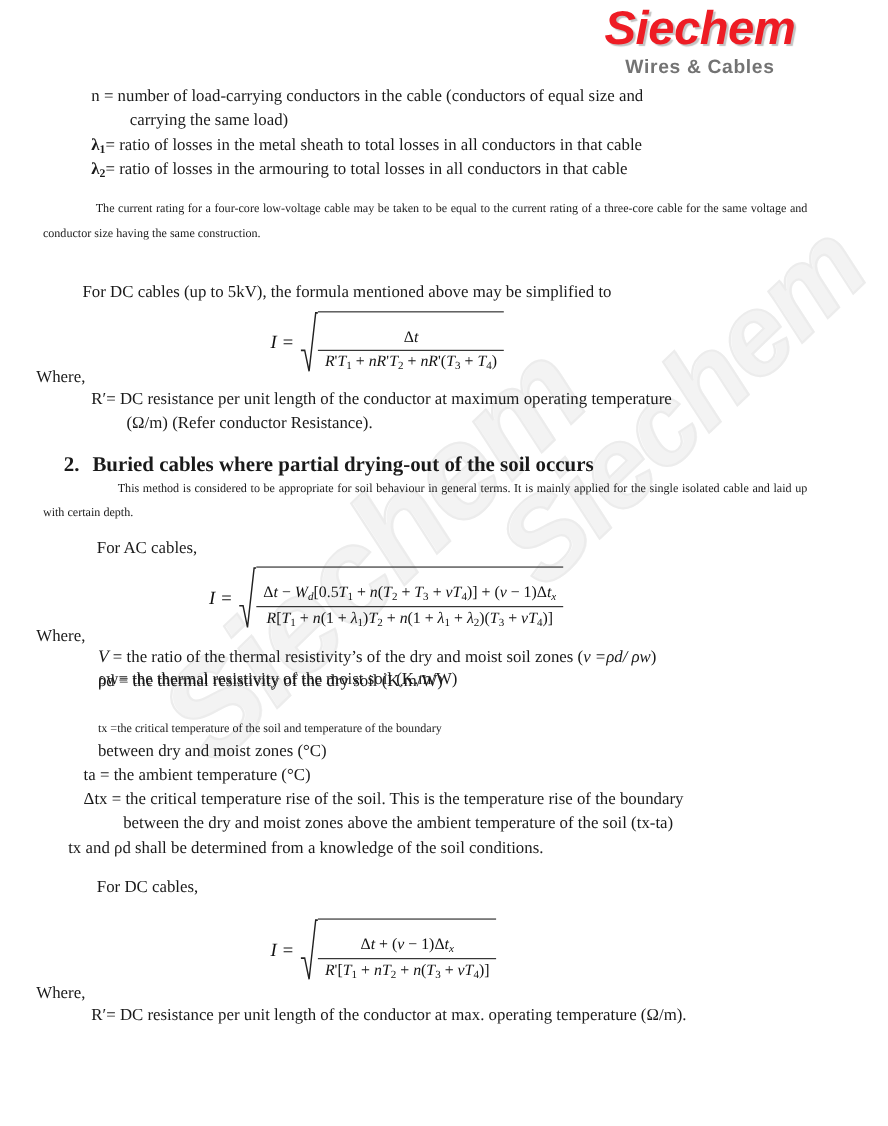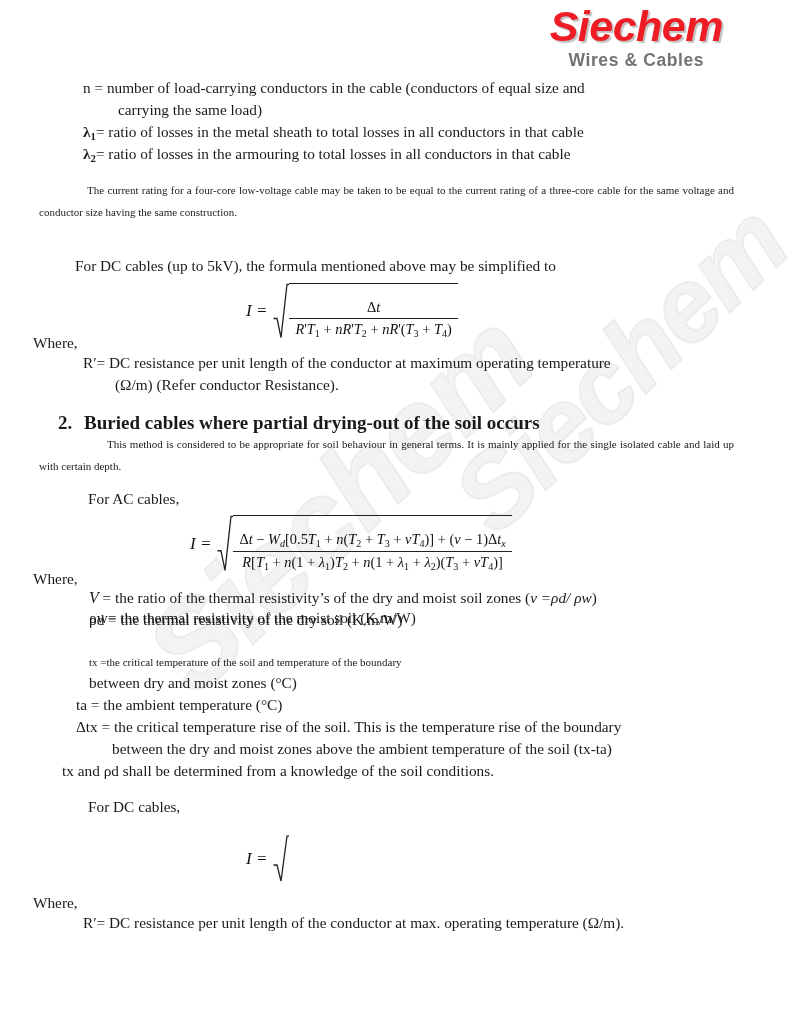--- a/index.html
+++ b/index.html
@@ -256,21 +256,27 @@
 
     <div class="formula" style="left:246px; top:835px;">
       <span class="f-lhs">I =</span>
       <span class="radical">
         <span class="radical-sign">
           <svg viewBox="0 0 16 48" preserveAspectRatio="none" aria-hidden="true">
             <path d="M0.5 30 L4 30 L8 46 L14 1.2 L16 1.2" fill="none" stroke="#222" stroke-width="1.3"></path>
           </svg>
         </span>
         <span class="frac">
+          <span class="num-row">
+            <span class="mn">Δ</span><span class="mi">t</span> <span class="mn">+</span> <span class="mn">(</span><span class="mi">ν</span> <span class="mn">−</span> <span class="mn">1)Δ</span><span class="mi">t</span><sub class="mi">x</sub>
+          </span>
           <span class="bar"></span>
+          <span class="den-row">
+            <span class="mi">R</span><span class="mn">'[</span><span class="mi">T</span><sub>1</sub> <span class="mn">+</span> <span class="mi">nT</span><sub>2</sub> <span class="mn">+</span> <span class="mi">n</span><span class="mn">(</span><span class="mi">T</span><sub>3</sub> <span class="mn">+</span> <span class="mi">νT</span><sub>4</sub><span class="mn">)]</span>
+          </span>
         </span>
       </span>
     </div>
 
     <div class="line" style="left:33px; top:893px;">Where,</div>
     <div class="line" style="left:83px; top:913px;">R′= DC resistance per unit length of the conductor at max. operating temperature (Ω/m).</div>
 
   </div>
 </div>
 

